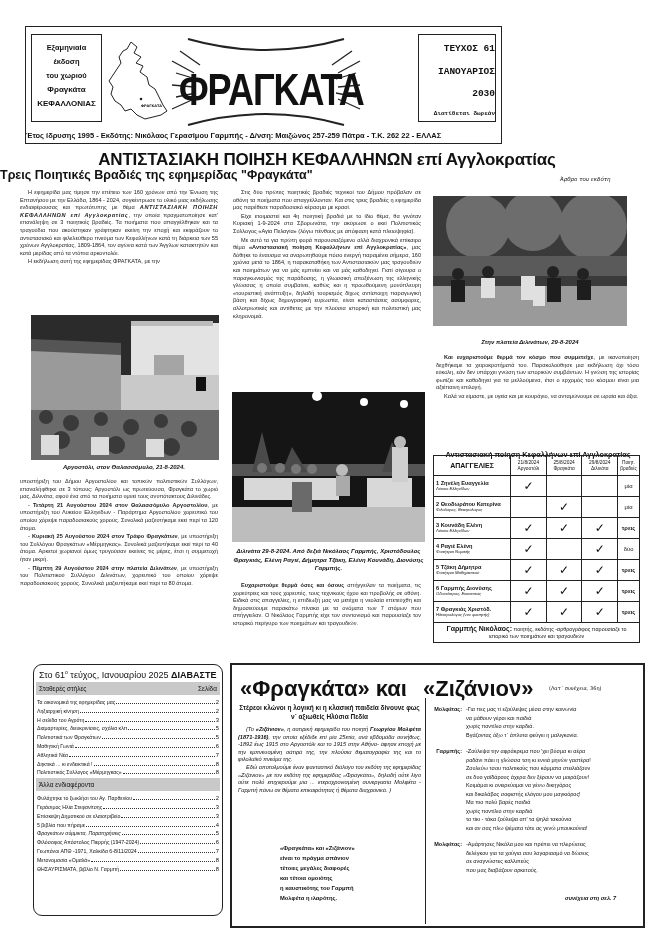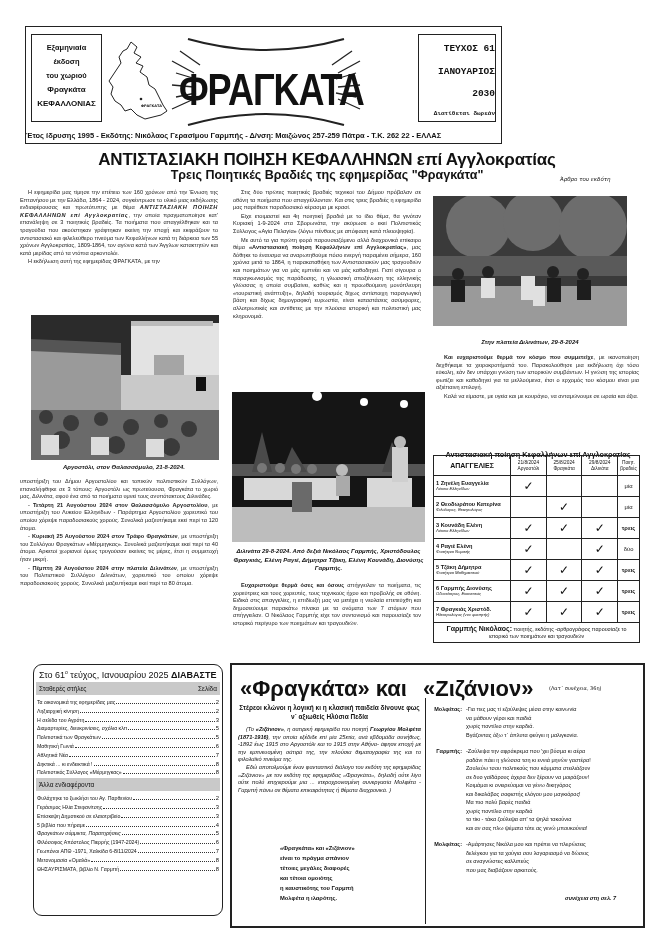--- a/index.html
+++ b/index.html
@@ -26,21 +26,21 @@
   .mh-title { position: absolute; left: 153px; top: 42px; width: 170px; text-align: center;
     font-family: "Liberation Sans", sans-serif; font-weight: bold; font-size: 36px; letter-spacing: -1px; transform: scaleY(1.25); transform-origin: center; }
   .mh-rays { position: absolute; left: 140px; top: 4px; width: 200px; height: 100px; }
 
   .mh-footer { position: absolute; left: 0; right: 0; bottom: 3px; text-align: left;
     font-family: "Liberation Sans", sans-serif; font-size: 7.5px; font-weight: bold; }
 
   
   .headline { position: absolute; left: 0; width: 654px; top: 150px; text-align: center;
     font-family: "Liberation Sans", sans-serif; font-weight: bold; font-size: 17px; letter-spacing: -0.2px; }
-  .subhead { position: absolute; left: 0; width: 654px; top: 168px; text-align: center;
+  .subhead { position: absolute; left: 0; width: 654px; top: 168px; 
     font-family: "Liberation Sans", sans-serif; font-weight: bold; font-size: 12.5px; }
   .byline { position: absolute; left: 560px; top: 176px; font-size: 5.5px; font-style: italic; }
 
   .col { position: absolute; font-family: "Liberation Sans", sans-serif; font-size: 5.6px; line-height: 7.6px; text-align: justify; color: #222; }
   .col p { text-indent: 8px; margin-bottom: 1px; }
   .col p.noindent { text-indent: 0; }
   .col b, .col .bi { font-weight: bold; }
   .col .bi { font-style: italic; letter-spacing: 0.6px; }
 
   .photo { position: absolute; background: #555; overflow: hidden; }

